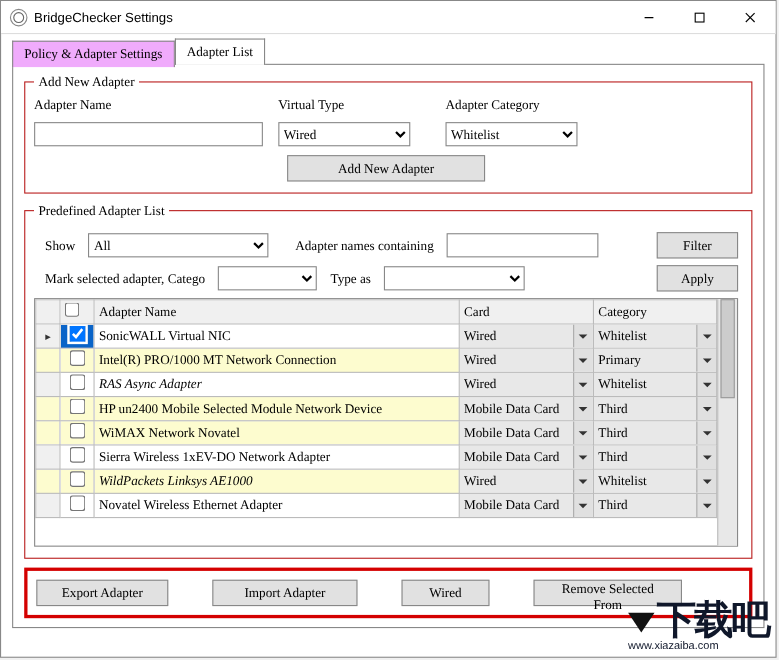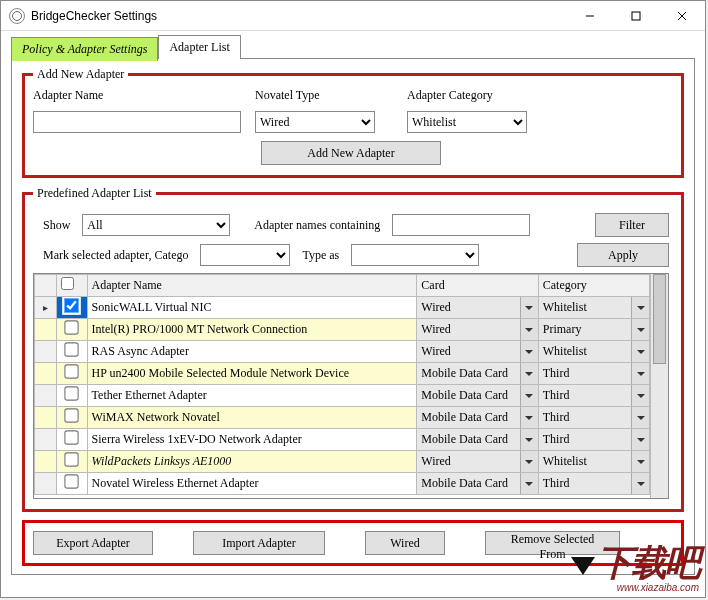--- a/index.html
+++ b/index.html
@@ -59,32 +59,32 @@
 }
 .tab {
   border: 1px solid #888;
   border-bottom: none;
   padding: 4px 10px;
   background: #fff;
   font-size: 12px;
   cursor: pointer;
   position: relative;
 }
-.tab.inactive { background: #bef264; top: 2px; font-style: italic; }
+.tab.inactive { background: #f0abfc; top: 2px; }
 .tab.active { background: #fff; z-index: 2; }
 .tab-panel {
   border: 1px solid #888;
   border-top: 1px solid #888;
   margin-top: -1px;
   padding: 8px 10px;
   background: #fff;
 }
 
 fieldset.group {
-  border: 3px solid #b91c1c;
+  border: 1px solid #b91c1c;
   margin-bottom: 8px;
   padding: 6px 12px 10px 8px;
 }
 fieldset.group legend {
   font-size: 12px;
   padding: 0 4px;
 }
 .lbl { font-size: 12px; }
 input[type=text].tbox, .tbox {
   border: 1px solid #888;
@@ -197,25 +197,24 @@
   padding: 8px;
   display: flex;
   gap: 40px;
   align-items: center;
 }
 
 .watermark {
   position: absolute;
   right: 6px;
   bottom: 4px;
-  color: #7f1d1d;
+  color: #0f172a;
   pointer-events: none;
-  text-align: right;
+  text-align: left;
   line-height: 1;
-  font-style: italic;
 }
 .watermark .big { font-size: 36px; font-weight: 900; font-family: "SimHei", sans-serif; letter-spacing: -2px; display:flex; align-items:flex-end; justify-content:flex-end;}
 .watermark .big .arrow {
   width: 0; height: 0;
   border-top: 18px solid #111;
   border-left: 12px solid transparent;
   border-right: 12px solid transparent;
   margin-right: 2px;
   margin-bottom: 6px;
 }
@@ -254,56 +253,56 @@
       <div class="tab inactive">Policy &amp; Adapter Settings</div>
       <div class="tab active">Adapter List</div>
     </div>
 
     <div class="tab-panel">
 
       <fieldset class="group">
         <legend>Add New Adapter</legend>
         <div class="add-grid">
           <div class="lbl">Adapter Name</div>
-          <div class="lbl">Novatel Type</div>
+          <div class="lbl">Virtual Type</div>
           <div class="lbl">Adapter Category</div>
           <input type="text" class="tbox" style="width: 208px;">
           <select class="sel" style="width:120px">
             <option>Wired</option>
           </select>
           <select class="sel" style="width:120px">
             <option>Whitelist</option>
           </select>
         </div>
         <div class="add-btn-row">
           <button class="btn" style="width:180px">Add New Adapter</button>
         </div>
       </fieldset>
 
       <fieldset class="group">
         <legend>Predefined Adapter List</legend>
 
         <div class="filter-row1">
           <span class="lbl" style="margin-left:10px">Show</span>
-          <select class="sel" style="width:148px">
+          <select class="sel" style="width:164px">
             <option>All</option>
           </select>
           <span class="lbl" style="margin-left:12px">Adapter names containing</span>
           <input type="text" class="tbox" style="width: 138px;">
           <span style="flex:1"></span>
           <button class="btn" style="width:74px">Filter</button>
         </div>
 
         <div class="filter-row2">
           <span class="lbl" style="margin-left:10px">Mark selected adapter, Catego</span>
           <select class="sel" style="width:90px"><option></option></select>
           <span class="lbl">Type as</span>
           <select class="sel" style="width:128px"><option></option></select>
           <span style="flex:1"></span>
-          <button class="btn" style="width:92px">Apply</button>
+          <button class="btn" style="width:74px">Apply</button>
         </div>
 
         <div class="grid-wrap">
           <div class="grid-inner">
             <table class="grid" id="grid-table">
               <colgroup>
                 <col class="col-marker">
                   <col class="col-cb">
                   <col class="col-name">
                   <col class="col-type">
@@ -349,55 +348,38 @@
                     <td>
                       <div class="combo-cell">
                         <span class="ctxt">Primary</span>
                         <span class="cbtn"></span>
                       </div>
                     </td>
                   </tr>
                   <tr>
                     <td class="row-marker"></td>
                     <td class="cell-cb"><input type="checkbox" style=""></td>
-                    <td class="col-name" style="padding-left: 4px;">RAS Async Adapter</td>
+                    <td class="col-name" style="padding-left: 4px; font-style: italic;">RAS Async Adapter</td>
                     <td>
                       <div class="combo-cell">
                         <span class="ctxt">Wired</span>
                         <span class="cbtn"></span>
                       </div>
                     </td>
                     <td>
                       <div class="combo-cell">
                         <span class="ctxt">Whitelist</span>
                         <span class="cbtn"></span>
                       </div>
                     </td>
                   </tr>
                   <tr class="hl-yellow">
                     <td class="row-marker"></td>
                     <td class="cell-cb"><input type="checkbox" style=""></td>
                     <td class="col-name" style="padding-left: 4px;">HP un2400 Mobile Selected Module Network Device</td>
-                    <td>
-                      <div class="combo-cell">
-                        <span class="ctxt">Mobile Data Card</span>
-                        <span class="cbtn"></span>
-                      </div>
-                    </td>
-                    <td>
-                      <div class="combo-cell">
-                        <span class="ctxt">Third</span>
-                        <span class="cbtn"></span>
-                      </div>
-                    </td>
-                  </tr>
-                  <tr>
-                    <td class="row-marker"></td>
-                    <td class="cell-cb"><input type="checkbox" style=""></td>
-                    <td class="col-name" style="padding-left: 4px;">Tether Ethernet Adapter</td>
                     <td>
                       <div class="combo-cell">
                         <span class="ctxt">Mobile Data Card</span>
                         <span class="cbtn"></span>
                       </div>
                     </td>
                     <td>
                       <div class="combo-cell">
                         <span class="ctxt">Third</span>
                         <span class="cbtn"></span>

